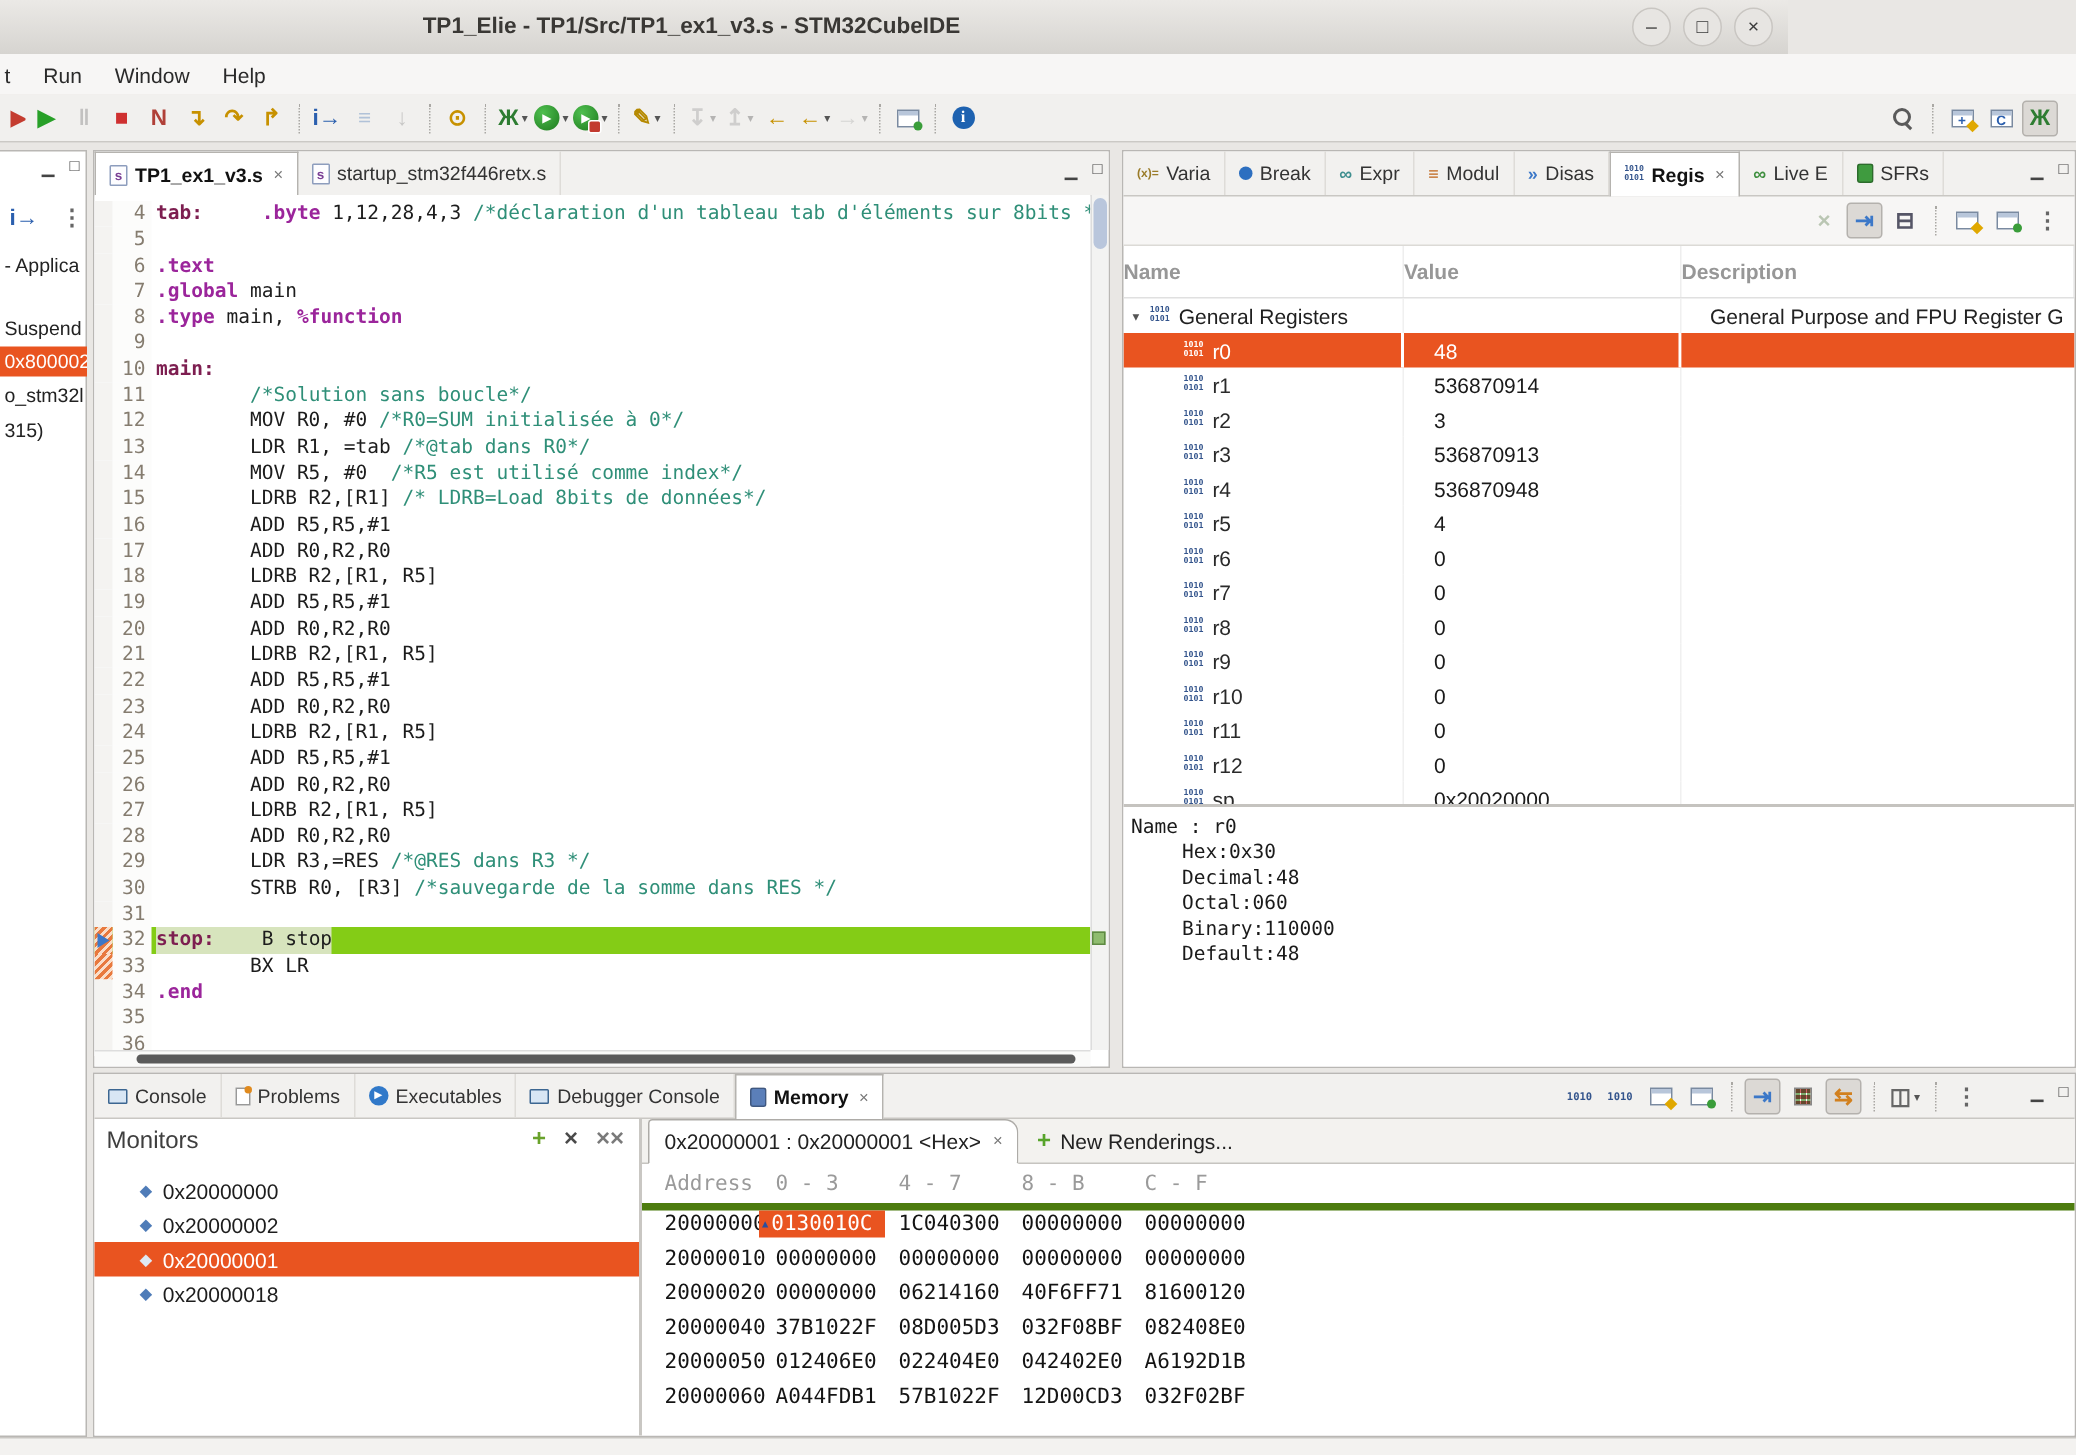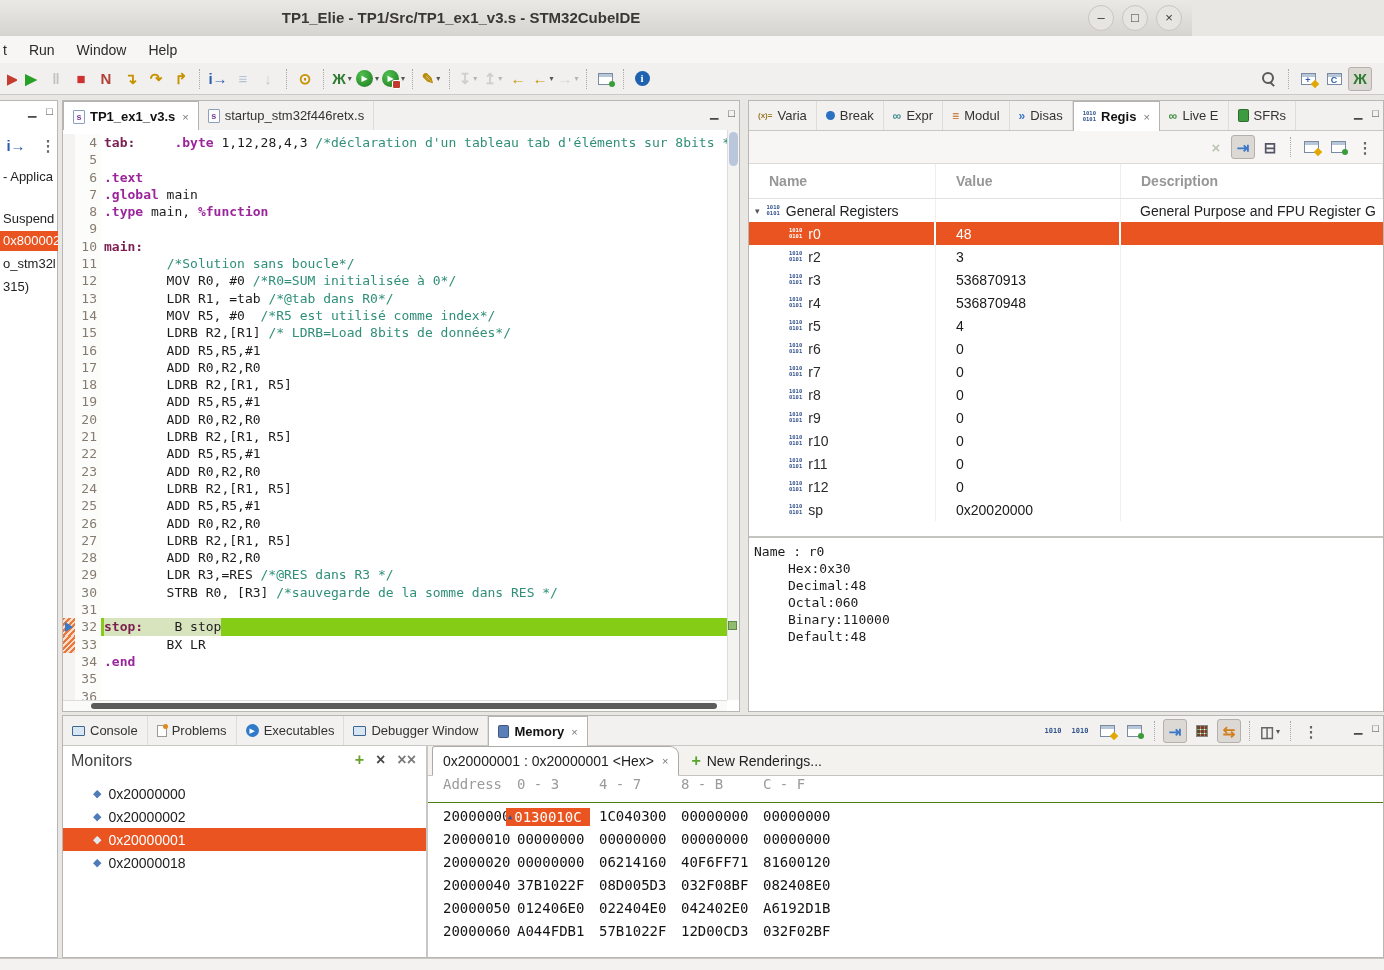--- a/index.html
+++ b/index.html
@@ -86,21 +86,21 @@
   .vscroll{position:absolute;right:0;top:29px;width:12px;height:570px;background:#f3f3f2;border-left:1px solid #ddd;box-sizing:border-box;}
   .vthumb{position:absolute;left:1px;right:1px;top:2px;height:34px;border-radius:5px;background:#b9c6dc;}
   .hscroll{position:absolute;left:0;bottom:0;right:12px;height:11px;background:#fafaf9;border-top:1px solid #ddd;box-sizing:border-box;}
   .hthumb{position:absolute;left:28px;right:10px;top:2px;height:6px;border-radius:3px;background:#5b5b5b;}
   .ovmark{position:absolute;right:2px;top:520px;width:7px;height:7px;background:#8fbc6f;border:1px solid #5e8a43;}
   
   .rtoolbar{height:32px;background:#f7f6f5;border-bottom:1px solid #dcdad6;display:flex;align-items:center;
             justify-content:flex-end;gap:3px;padding-right:6px;}
   .rheader{height:34px;border-bottom:1px solid #e0e0e0;display:flex;align-items:center;
            font-size:14px;font-weight:bold;color:#979797;}
-  .hc{box-sizing:border-box;padding-left:20px;border-right:1px solid #eee;height:100%;display:flex;align-items:center;}
+  .hc{box-sizing:border-box;border-right:1px solid #eee;height:100%;display:flex;align-items:center;}
   .rtable{height:337px;overflow:hidden;position:relative;}
   .rrow{display:flex;height:23px;align-items:center;font-size:14px;}
   .cell{box-sizing:border-box;height:100%;display:flex;align-items:center;border-right:1px solid #f0f0f0;overflow:hidden;white-space:nowrap;}
   .cname{width:187px;padding-left:40px;gap:3px;color:#2a2a2a;}
   .cvalue{width:185px;padding-left:20px;color:#1a1a1a;}
   .cdesc{flex:1;padding-left:19px;border-right:none;}
   .rrow.sel .cell{background:var(--accent);color:#fff;border-right:2px solid #fff;}
   .rrow.sel .cdesc{border-right:none;}
   .rrow.sel .microc{color:#fff;}
   .grow .cname{padding-left:6px;font-size:14px;color:#1f1f1f;}
@@ -117,22 +117,22 @@
   .monitem{display:flex;align-items:center;height:23px;gap:7px;padding-left:30px;font-size:14px;color:#1d1d1d;}
   .monitem .dia{color:#4f7cb8;font-size:11px;}
   .monitem.sel{background:var(--accent);color:#fff;}
   .monitem.sel .dia{color:#dfe8f3;}
   .mempane{position:absolute;left:365px;top:30px;right:0;bottom:0;background:#fff;}
   .rtabs{height:29px;background:#f3f2ef;border-bottom:1px solid #c6c4c0;display:flex;align-items:stretch;padding-left:4px;}
   .rtab1{display:inline-flex;align-items:center;gap:6px;padding:12px 10px;font-size:14px;background:#fff;
          border:1px solid #adaba7;border-bottom:1px solid #fff;border-radius:3px 9px 0 0;margin-bottom:-1px;}
   .rtab2{display:inline-flex;align-items:center;gap:6px;padding:0 12px;font-size:14px;color:#222;}
   .plus{color:#57a42a;font-weight:bold;font-size:16px;}
-  .memhdr{display:flex;height:26px;font-family:"DejaVu Sans Mono",monospace;
-          font-size:14px;color:#9a9a9a;border-bottom:1px solid #4d7c0f;}
+  .memhdr{display:flex;height:26px;align-items:center;font-family:"DejaVu Sans Mono",monospace;
+          font-size:14px;color:#9a9a9a;border-bottom:5px solid #4d7c0f;}
   .memrows{position:absolute;left:0;top:58px;right:0;bottom:0;overflow:hidden;}
   .memrow{display:flex;height:23px;align-items:center;font-family:"DejaVu Sans Mono",monospace;font-size:14px;color:#141414;}
   .ca{width:80px;padding-left:15px;box-sizing:border-box;flex:none;}
   .cc{width:82px;padding-left:9px;box-sizing:border-box;flex:none;white-space:nowrap;}
   .hlcell{background:var(--accent);color:#fff;margin-left:-11px;padding:1px 8px 1px 2px;display:inline-flex;align-items:center;gap:2px;}
   .hlcell .tri{font-size:7px;color:#2b4f9e;}
   .statusbar{position:absolute;left:0;top:958px;width:1384px;height:12px;background:#f3f2f0;border-top:1px solid #c9c7c3;}
 </style>
 </head>
 <body>
@@ -559,20 +559,29 @@
 0101</span>
             <span style="margin-left: 3px;">r0</span>
           </span>
           <span class="cell cvalue">48</span>
           <span class="cell cdesc"></span>
         </div>
         <div class="rrow">
           <span class="cell cname">
             <span class="microc">1010
 0101</span>
+            <span style="margin-left: 3px;">r1</span>
+          </span>
+          <span class="cell cvalue">536870914</span>
+          <span class="cell cdesc"></span>
+        </div>
+        <div class="rrow">
+          <span class="cell cname">
+            <span class="microc">1010
+0101</span>
             <span style="margin-left: 3px;">r2</span>
           </span>
           <span class="cell cvalue">3</span>
           <span class="cell cdesc"></span>
         </div>
         <div class="rrow">
           <span class="cell cname">
             <span class="microc">1010
 0101</span>
             <span style="margin-left: 3px;">r3</span>
@@ -690,21 +699,21 @@
         <div class="tab">
           <span class="docc"></span>
           <span>Problems</span>
         </div>
         <div class="tab">
           <span class="circb" style="background: rgb(49, 121, 201);">▶</span>
           <span>Executables</span>
         </div>
         <div class="tab">
           <span class="monc"></span>
-          <span>Debugger Window</span>
+          <span>Debugger Console</span>
         </div>
         <div class="tab sel">
           <span class="chipc" style="background: rgb(91, 127, 185);"></span>
           <span>Memory</span>
           <span class="close">×</span>
         </div>
       </div>
     <div class="pminmax">
         <span>▁</span>
         <span>□</span>

